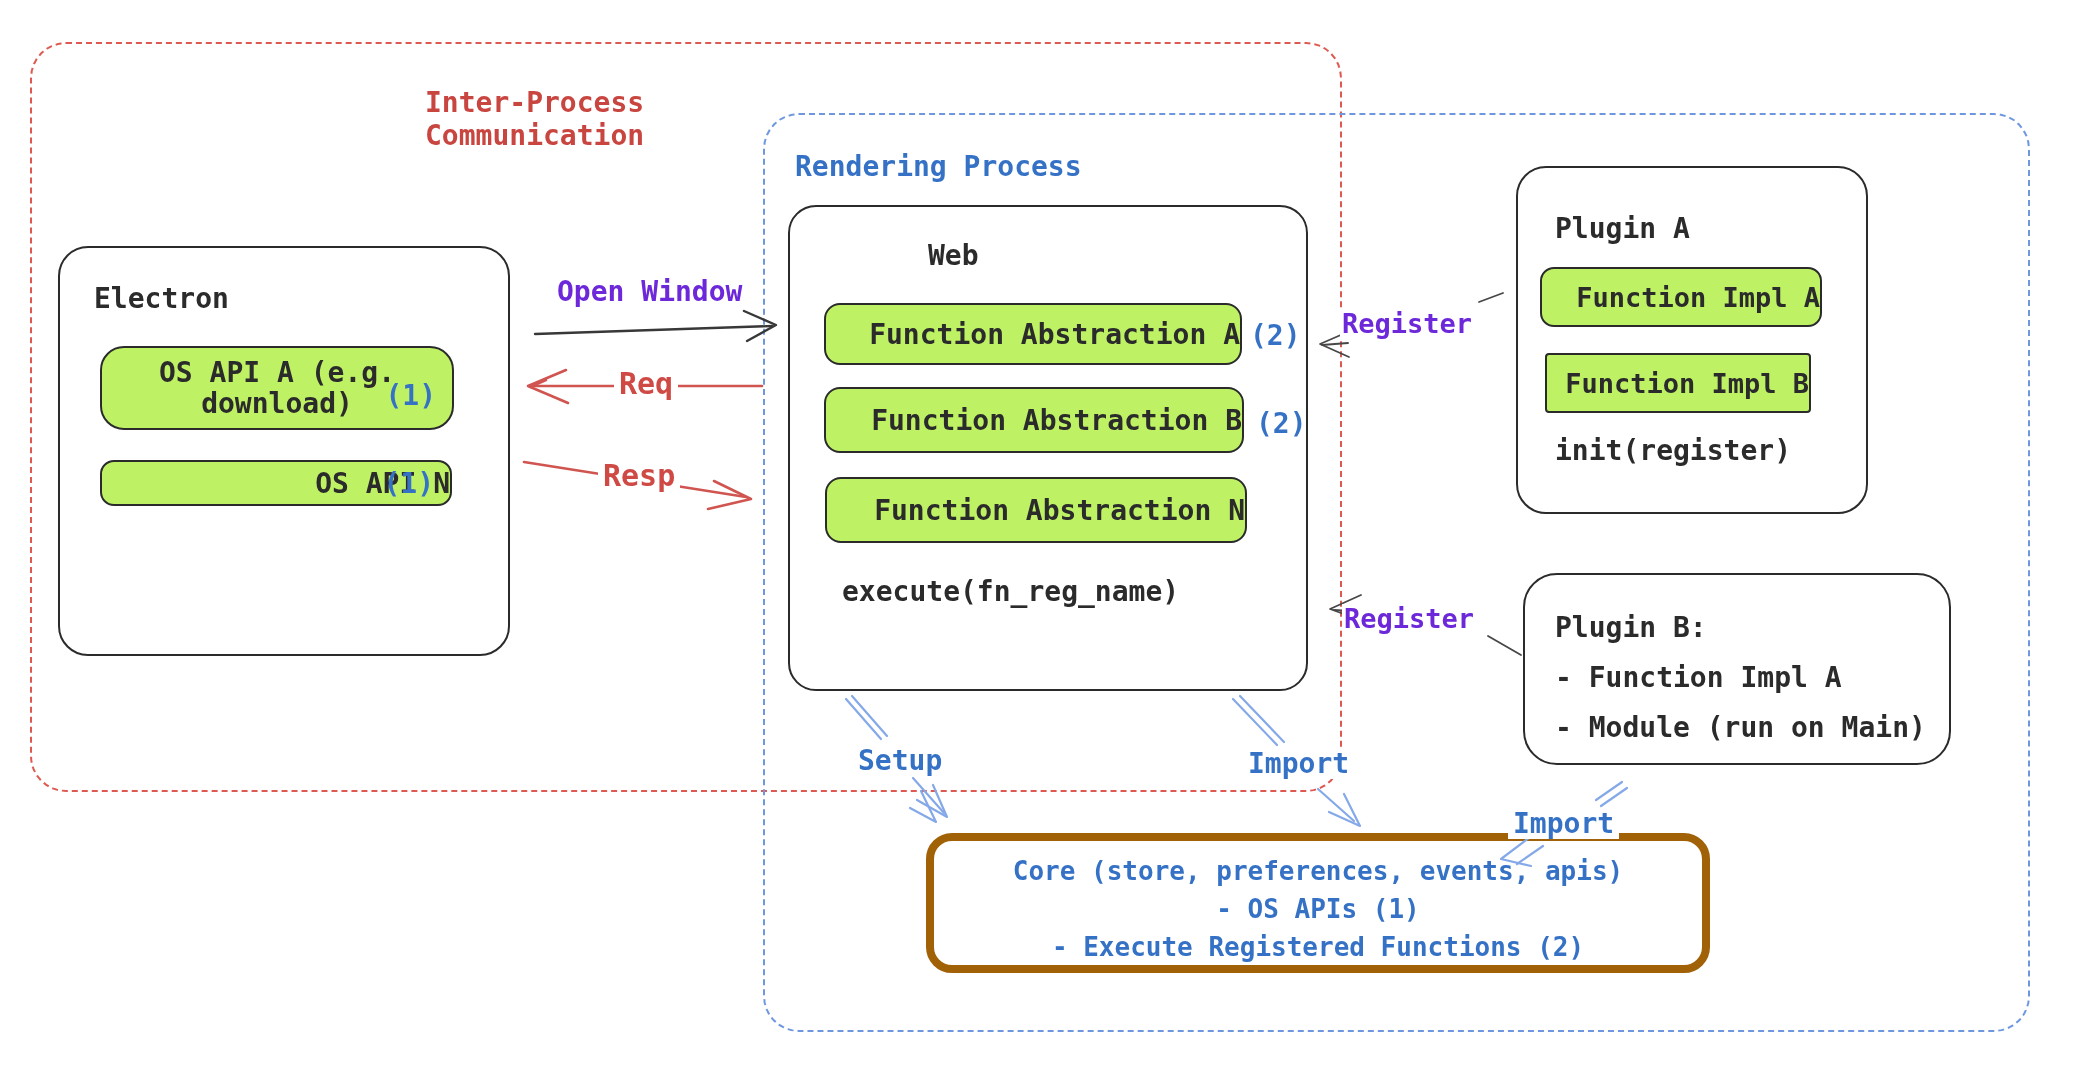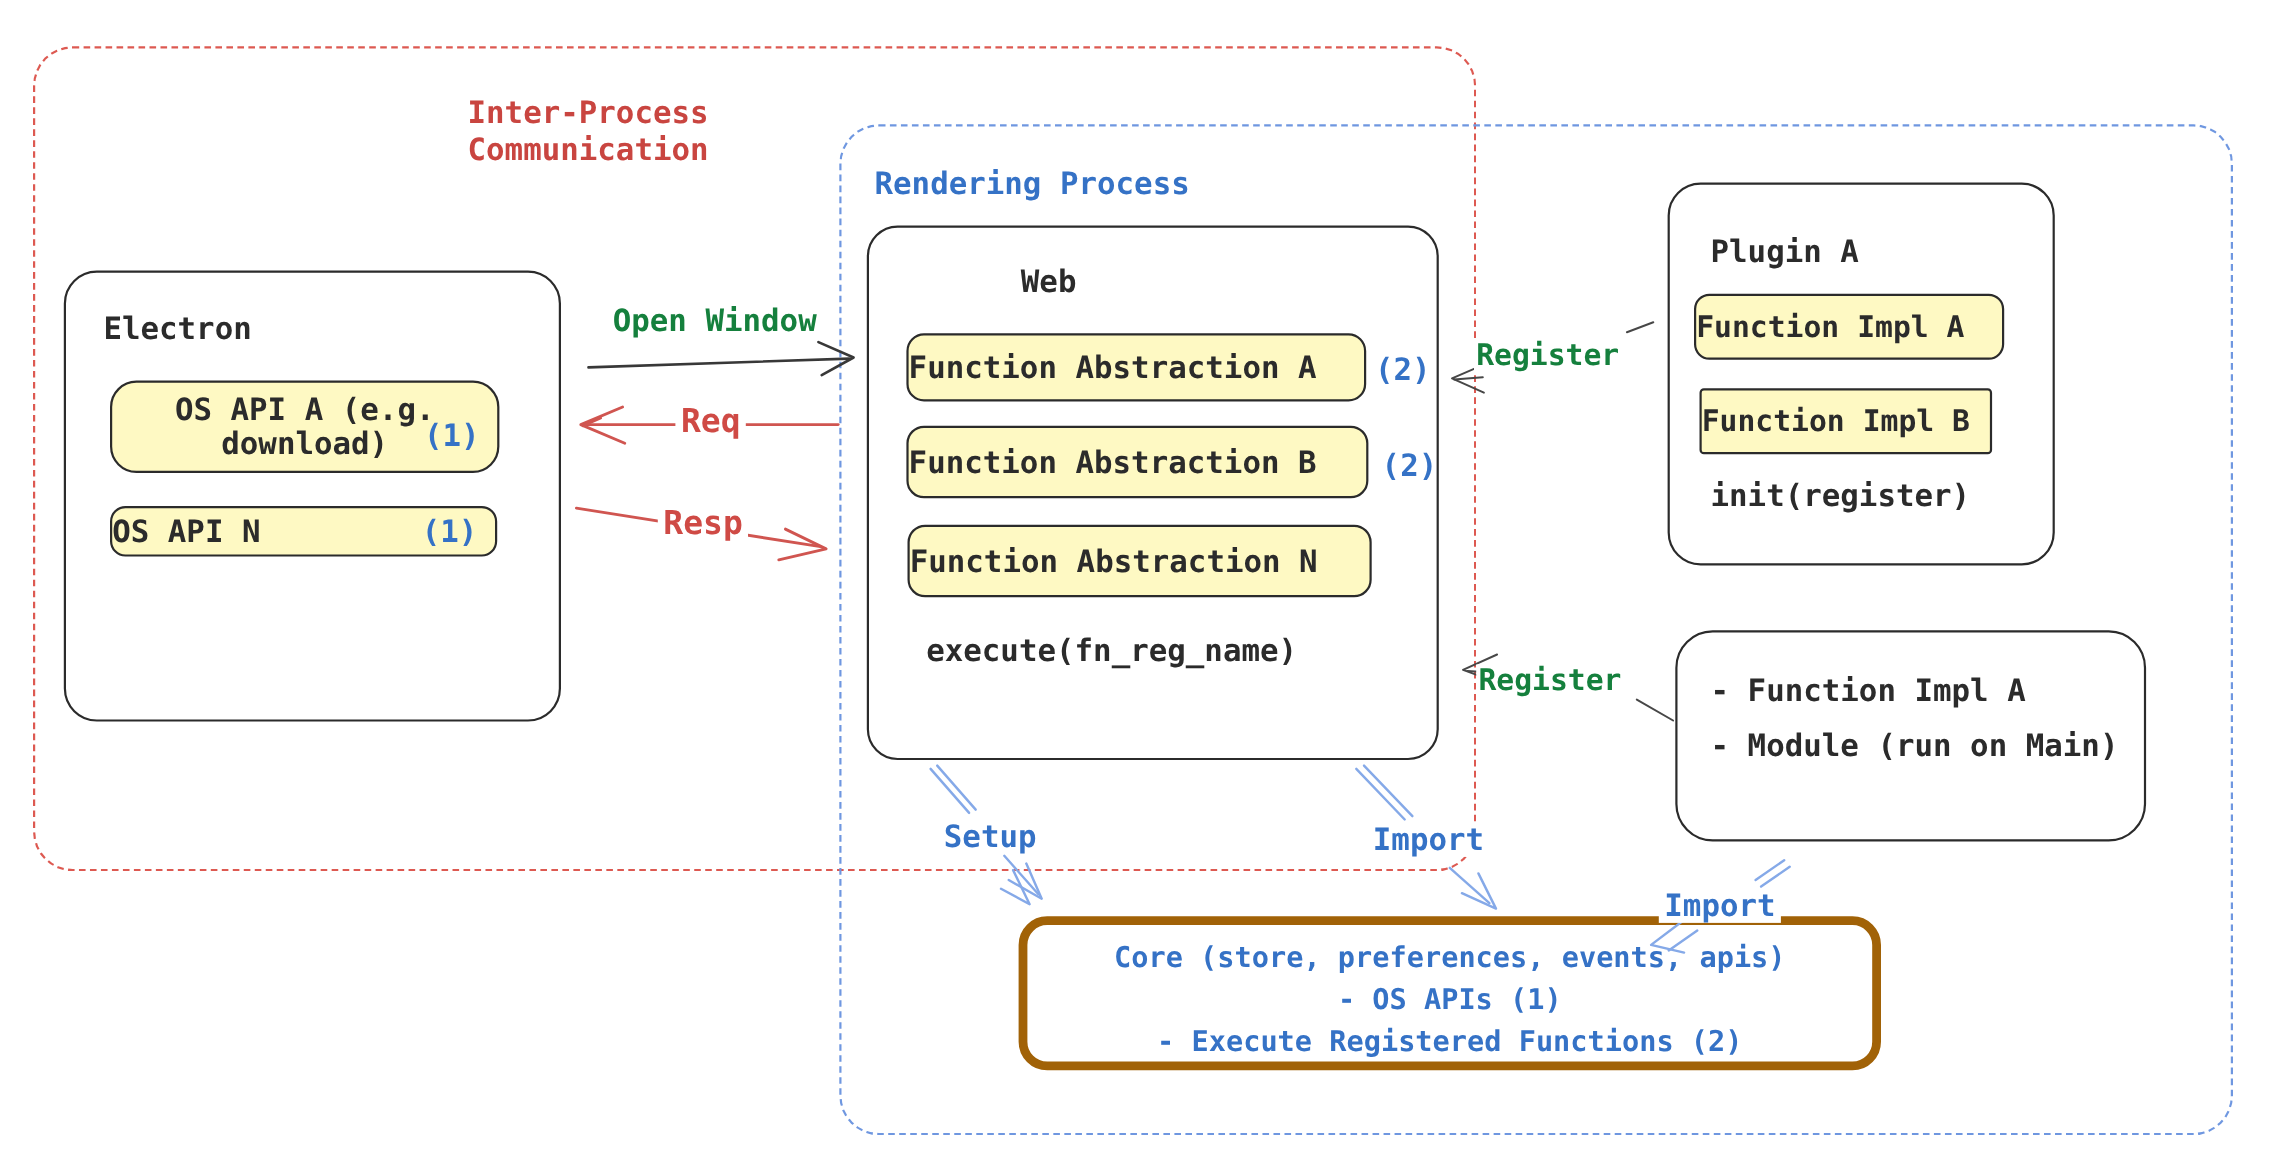--- a/index.html
+++ b/index.html
@@ -10,41 +10,41 @@
   }
   .boundary{position:absolute;border-radius:36px;pointer-events:none;}
   .boundary.red{border:2.5px dashed #dd5951;left:30px;top:42px;width:1308px;height:746px;}
   .boundary.blue{border:2.5px dashed #6f97e0;left:763px;top:113px;width:1263px;height:915px;}
 
   .node{
     position:absolute;background:#ffffff;border:2px solid #2b2b2b;border-radius:30px;
     box-sizing:border-box;
   }
   .subnode{
-    position:absolute;background:#fef9c3;border:2px solid #2b2b2b;border-radius:16px;
-    box-sizing:border-box;display:flex;align-items:center;justify-content:flex-start;
+    position:absolute;background:#bef264;border:2px solid #2b2b2b;border-radius:16px;
+    box-sizing:border-box;display:flex;align-items:center;justify-content:flex-end;
     font-size:28px;font-weight:bold;white-space:nowrap;
   }
   .title{position:absolute;font-size:28px;font-weight:bold;white-space:nowrap;}
   .code{position:absolute;font-size:28px;font-weight:bold;white-space:nowrap;}
   .badge{color:#3572c6;font-weight:bold;font-size:28px;white-space:nowrap;}
   .badge.inbox{position:absolute;right:16px;}
   .grouplabel{position:absolute;font-size:28px;font-weight:bold;line-height:33px;white-space:nowrap;}
   .grouplabel.red{color:#c94540;}
   .grouplabel.blue{color:#3572c6;}
 
   .centered2{width:100%;text-align:center;line-height:31px;font-size:28px;font-weight:bold;}
 
   .overlay{
     position:absolute;font-size:28px;font-weight:bold;white-space:nowrap;
     background:#ffffff;padding:0 5px;line-height:30px;
   }
   .overlay.red{color:#cf4a45;}
   .overlay.blue{color:#3572c6;}
-  .overlay.ink{color:#15803d;text-align:right;}
+  .overlay.ink{color:#6d28d9;text-align:right;}
 
   .pluginb-lines{position:absolute;left:30px;top:28px;font-size:28px;font-weight:bold;line-height:50px;white-space:nowrap;}
 
   .corebox{
     position:absolute;left:926px;top:833px;width:784px;height:140px;
     border:8px solid #a16207;border-radius:26px;background:#ffffff;box-sizing:border-box;
     color:#3572c6;font-size:26px;font-weight:bold;text-align:center;line-height:38px;
     padding-top:11px;
   }
   svg.arrows{position:absolute;left:0;top:0;pointer-events:none;}
@@ -100,20 +100,21 @@
       <span>Function Impl A</span>
     </div>
     <div class="subnode" style="left:27px;top:185px;width:266px;height:60px;font-size:27px;border-radius:4px;">
       <span>Function Impl B</span>
     </div>
     <div class="code" style="left:37px;top:266px;">init(register)</div>
   </div>
 
   <div class="node" style="left:1523px;top:573px;width:428px;height:192px;border-radius:34px;">
     <div class="pluginb-lines">
+      <div>Plugin B:</div>
       <div>- Function Impl A</div>
       <div>- Module (run on Main)</div>
     </div>
   </div>
 
   <div class="corebox">
     <div>Core (store, preferences, events, apis)</div>
     <div>- OS APIs (1)</div>
     <div>- Execute Registered Functions (2)</div>
   </div>

